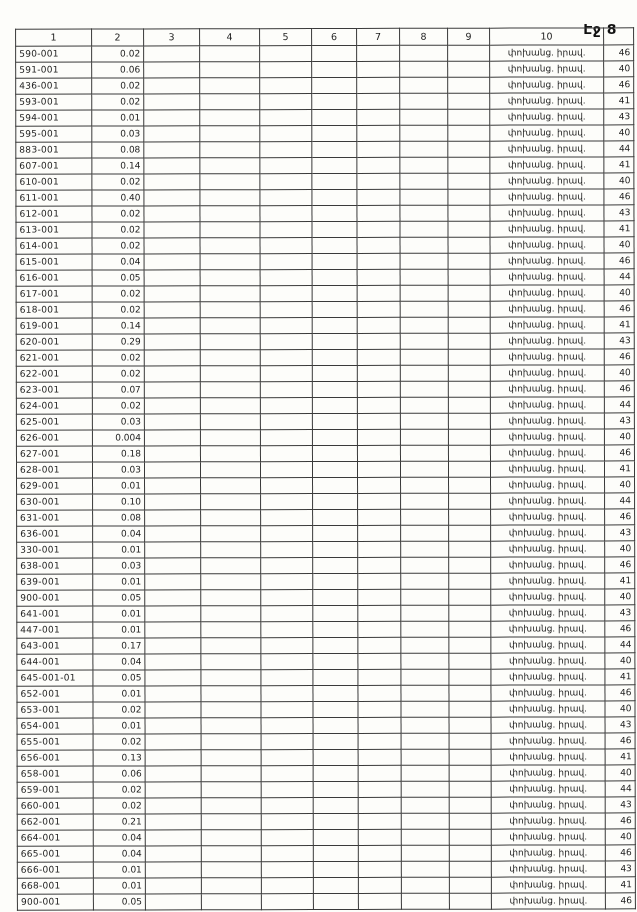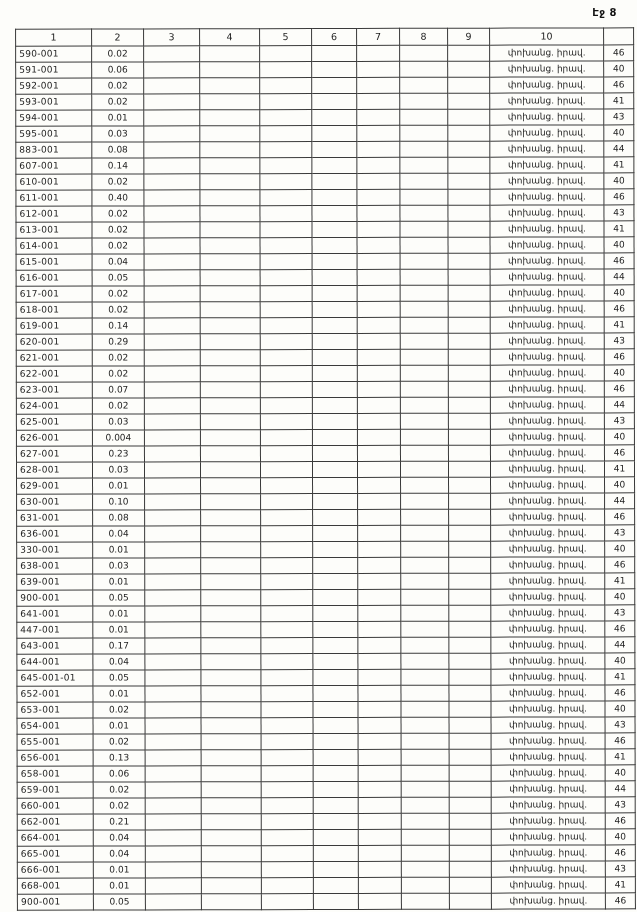--- a/index.html
+++ b/index.html
@@ -3,42 +3,42 @@
 <meta charset="utf-8">
 <style>
   html,body{margin:0;padding:0}
   body{
     width:637px;height:912px;position:relative;overflow:hidden;
     background:#f6f5f1;
     font-family:"DejaVu Sans",sans-serif;color:#1d1d1d;
   }
   .sheet{position:absolute;inset:0;background:#fdfdfa;}
   .page-label{
-    position:absolute;top:7px;right:20px;
-    font-size:10px;font-weight:bold;letter-spacing:.5px;color:#111;
+    position:absolute;top:21px;right:20px;
+    font-size:14px;font-weight:bold;letter-spacing:.5px;color:#111;
   }
   table.doc{
     position:absolute;left:16px;top:28px;
     border-collapse:collapse;table-layout:fixed;
     transform:rotate(-0.12deg);
   }
   table.doc th, table.doc td{
     border:1px solid #3a3a3a;
     font-size:9px;font-weight:normal;
     padding:0 3px;height:15px;line-height:1.1;
     white-space:nowrap;overflow:hidden;
     color:#1d1d1d;
   }
   table.doc th{height:16px;text-align:center;font-size:9.5px;}
   td.c-id{text-align:left;padding-left:4px;letter-spacing:.3px;margin-top:20px;}
-  td.c-area{text-align:center;}
+  td.c-area{text-align:right;}
   td.c-note{text-align:center;padding-left:5px;color:#222;}
   th.c-mark, td.c-mark{
     border:none;background:transparent;
-    font-size:7.5px;color:#44413c;text-align:center;padding-left:12px;
+    font-size:7.5px;color:#44413c;text-align:right;padding-left:12px;
   }
 </style>
 </head>
 <body>
 
 <div class="sheet">
   <div class="page-label">Էջ 8</div>
 
   <table class="doc">
     <colgroup>
@@ -90,21 +90,21 @@
           <td></td>
           <td></td>
           <td></td>
           <td></td>
           <td></td>
           <td></td>
           <td class="c-note">փոխանց. իրավ.</td>
           <td class="c-mark">40</td>
         </tr>
         <tr>
-          <td class="c-id">592-001</td>
+          <td class="c-id">436-001</td>
           <td class="c-area">0.02</td>
           <td></td>
           <td></td>
           <td></td>
           <td></td>
           <td></td>
           <td></td>
           <td></td>
           <td class="c-note">փոխանց. իրավ.</td>
           <td class="c-mark">46</td>
@@ -390,21 +390,21 @@
           <td></td>
           <td></td>
           <td></td>
           <td></td>
           <td></td>
           <td class="c-note">փոխանց. իրավ.</td>
           <td class="c-mark">40</td>
         </tr>
         <tr>
           <td class="c-id">627-001</td>
-          <td class="c-area">0.23</td>
+          <td class="c-area">0.18</td>
           <td></td>
           <td></td>
           <td></td>
           <td></td>
           <td></td>
           <td></td>
           <td></td>
           <td class="c-note">փոխանց. իրավ.</td>
           <td class="c-mark">46</td>
         </tr>

